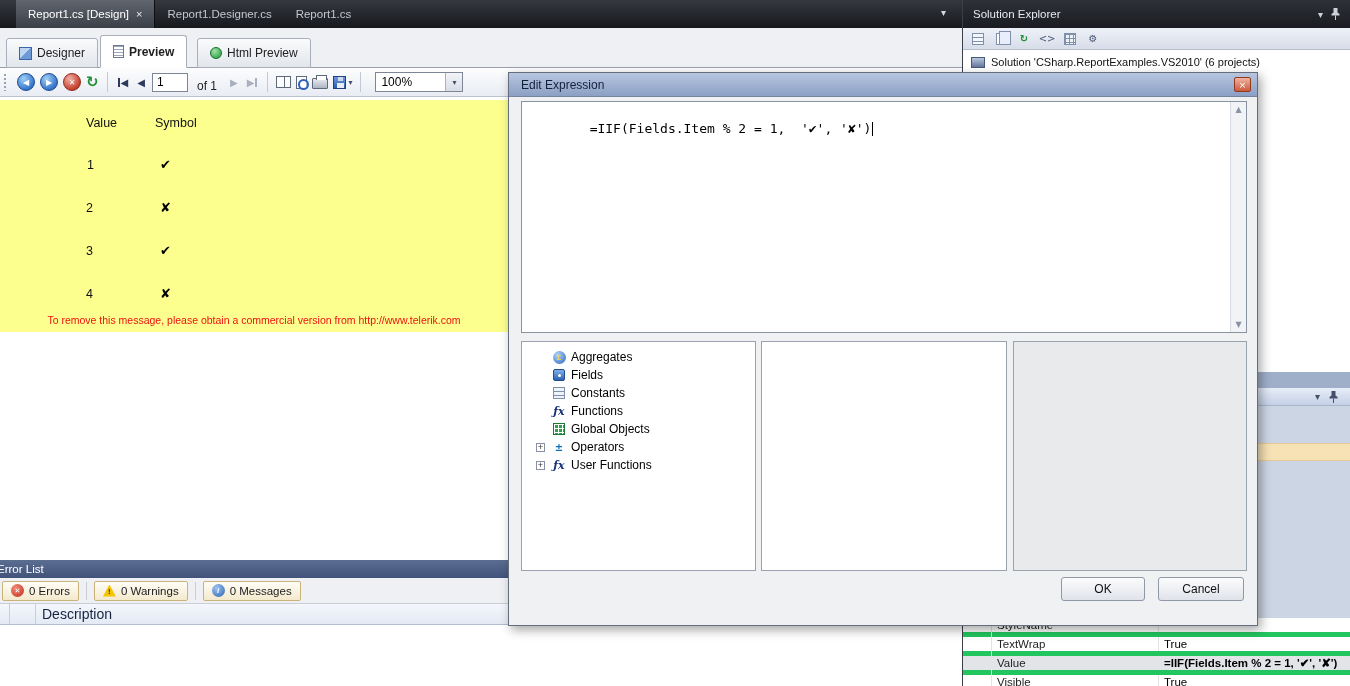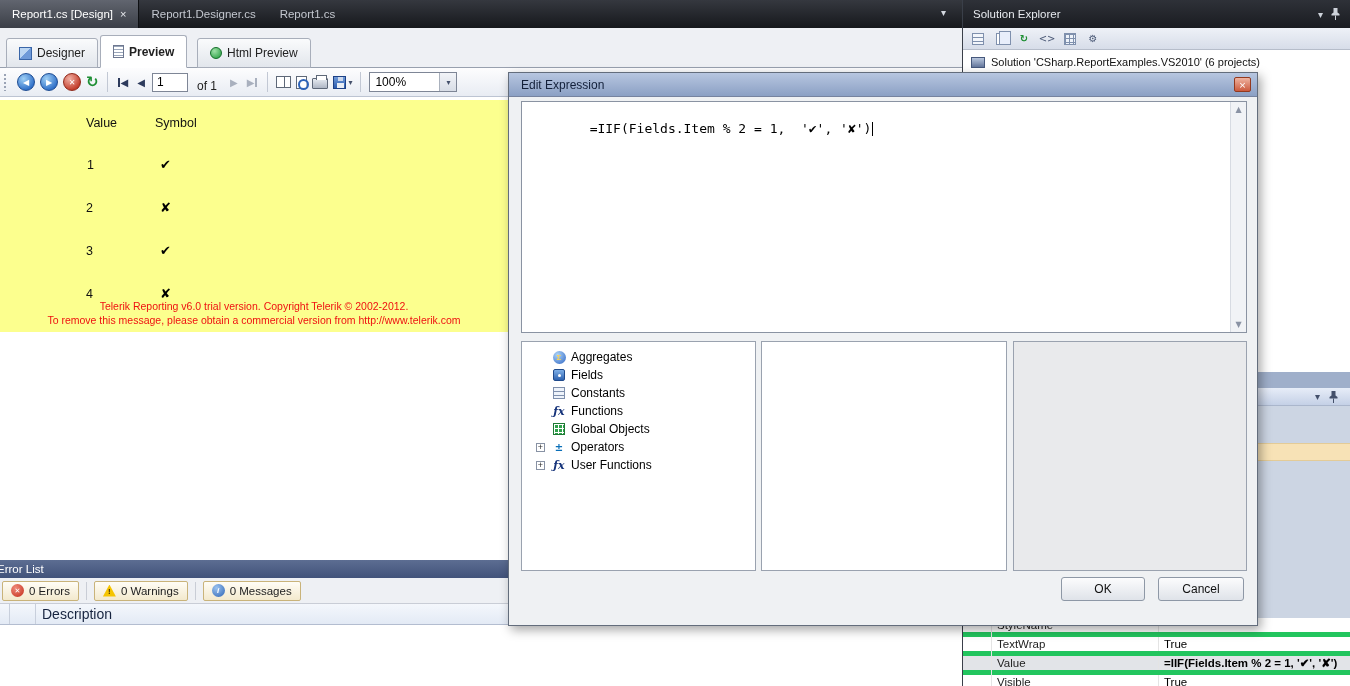--- a/index.html
+++ b/index.html
@@ -3,21 +3,21 @@
 <meta charset="utf-8">
 <style>
   * { margin:0; padding:0; box-sizing:border-box; }
   body { font-family:"Liberation Sans", sans-serif; background:#666; }
   .stage { position:relative; width:1350px; height:686px; background:#ccd4e2; overflow:hidden; }
 
   
   .top-bar { position:absolute; left:0; top:0; width:962px; height:28px;
     background:linear-gradient(#35383f,#16181c); display:flex; align-items:stretch; z-index:5; }
   .doc-tab { display:flex; align-items:center; gap:7px; padding:0 12px; font-size:11.5px; color:#c3c7cf; cursor:default; }
-  .doc-tab.active { background:linear-gradient(#61656f,#3b3f47); color:#fff; border-right:1px solid #0e1013; }
+  .doc-tab.active { background:linear-gradient(#61656f,#3b3f47); color:#fff; border-right:1px solid #0e1013;margin-left:16px; }
   .doc-tab .closex { font-size:11px; color:#e9ebef; }
   .tab-overflow { position:absolute; left:941px; top:7px; color:#d4d8df; font-size:10px; font-family:"DejaVu Sans",sans-serif; }
 
   
   .editor { position:absolute; left:0; top:28px; width:962px; height:658px; background:#fff; }
   .tabstrip { position:absolute; left:0; top:0; width:100%; height:40px; background:#eef0f4; border-bottom:1px solid #98a0ae; }
   .ptab { position:absolute; bottom:-1px; height:30px; display:flex; align-items:center; gap:5px; padding:12px 12px;
     font-size:12px; color:#222; background:linear-gradient(#fafbfc,#e2e6ec); border:1px solid #a8aeba; border-radius:3px 3px 0 0; }
   .ptab.active { background:#fff; font-weight:bold; height:33px; border-bottom:1px solid #fff; z-index:2; }
   .ic-designer { width:13px; height:13px; border:1px solid #3a66a8; background:linear-gradient(135deg,#bcd6f2 0 49%,#6f9ad8 50% 100%); }
@@ -48,21 +48,21 @@
   .ico-map::after { content:""; position:absolute; left:50%; top:0; bottom:0; width:1px; background:#5e6878; }
   .ico-pp { width:11px; height:13px; background:#fff; border:1px solid #5e6878; position:relative; }
   .ico-pp::after { content:""; position:absolute; right:-3px; bottom:-2px; width:7px; height:7px;
     border:2px solid #2c62b8; border-radius:50%; background:rgba(255,255,255,.6); }
   .ico-print { width:16px; height:11px; background:linear-gradient(#e6eaf0,#aeb6c4); border:1px solid #5e6878; border-radius:1px; position:relative; margin-top:3px; }
   .ico-print::before { content:""; position:absolute; left:3px; top:-4px; width:9px; height:4px; background:#fff; border:1px solid #5e6878; border-bottom:none; }
   .ico-save { width:13px; height:13px; background:linear-gradient(#6f9ad8,#2c5cae); border:1px solid #1d4186; position:relative; }
   .ico-save::before { content:""; position:absolute; left:3px; bottom:0; width:7px; height:5px; background:#e8edf5; }
   .ico-save::after { content:""; position:absolute; left:4px; top:0; width:5px; height:4px; background:#cdd9ec; }
   .dd-arrow { font-size:8px; color:#44506b; font-family:"DejaVu Sans",sans-serif; }
-  .zoom-combo { width:88px; height:20px; border:1px solid #7e8696; background:#fff; display:flex; align-items:center; font-size:12px; }
+  .zoom-combo { width:88px; height:20px; border:1px solid #7e8696; background:#fff; display:flex; align-items:center; font-size:12px; margin-left:6px; }
   .zoom-combo .zc-text { flex:1; padding-left:5px; }
   .zoom-combo .zc-arrow { width:17px; height:100%; background:linear-gradient(#f2f4f8,#d8dde6); border-left:1px solid #aab1bd;
     display:flex; align-items:center; justify-content:center; }
 
   
   .report-canvas { position:absolute; left:0; top:69px; width:100%; height:463px; background:#fff; overflow:hidden; }
   .report-page { position:absolute; left:0; top:3px; width:770px; height:232px; background:#fcff8e; }
   .rp-text { position:absolute; font-size:12.5px; color:#111; }
   .rp-sym { position:absolute; font-family:"DejaVu Sans",sans-serif; font-weight:bold; font-size:13px; color:#000; }
   .trial { position:absolute; left:0; width:508px; text-align:center; color:#ee1111; font-size:10.5px; white-space:nowrap; }
@@ -234,21 +234,20 @@
 
         <span class="rp-text" style="left:87px;top:58px;">1</span>
         <span class="rp-sym" style="left:160px;top:57px;">✔</span>
         <span class="rp-text" style="left:86px;top:101px;">2</span>
         <span class="rp-sym" style="left:160px;top:100px;">✘</span>
         <span class="rp-text" style="left:86px;top:144px;">3</span>
         <span class="rp-sym" style="left:160px;top:143px;">✔</span>
         <span class="rp-text" style="left:86px;top:187px;">4</span>
         <span class="rp-sym" style="left:160px;top:186px;">✘</span>
 
-        <div class="trial" style="top:200px;">Telerik Reporting v6.0 trial version. Copyright Telerik © 2002-2012.</div>
         <div class="trial" style="top:214px;">To remove this message, please obtain a commercial version from http://www.telerik.com</div>
       </div>
     </div>
   </div>
 
   <div class="error-panel">
     <div class="el-title">
       <span>Error List</span>
     </div>
     <div class="el-filterbar">

